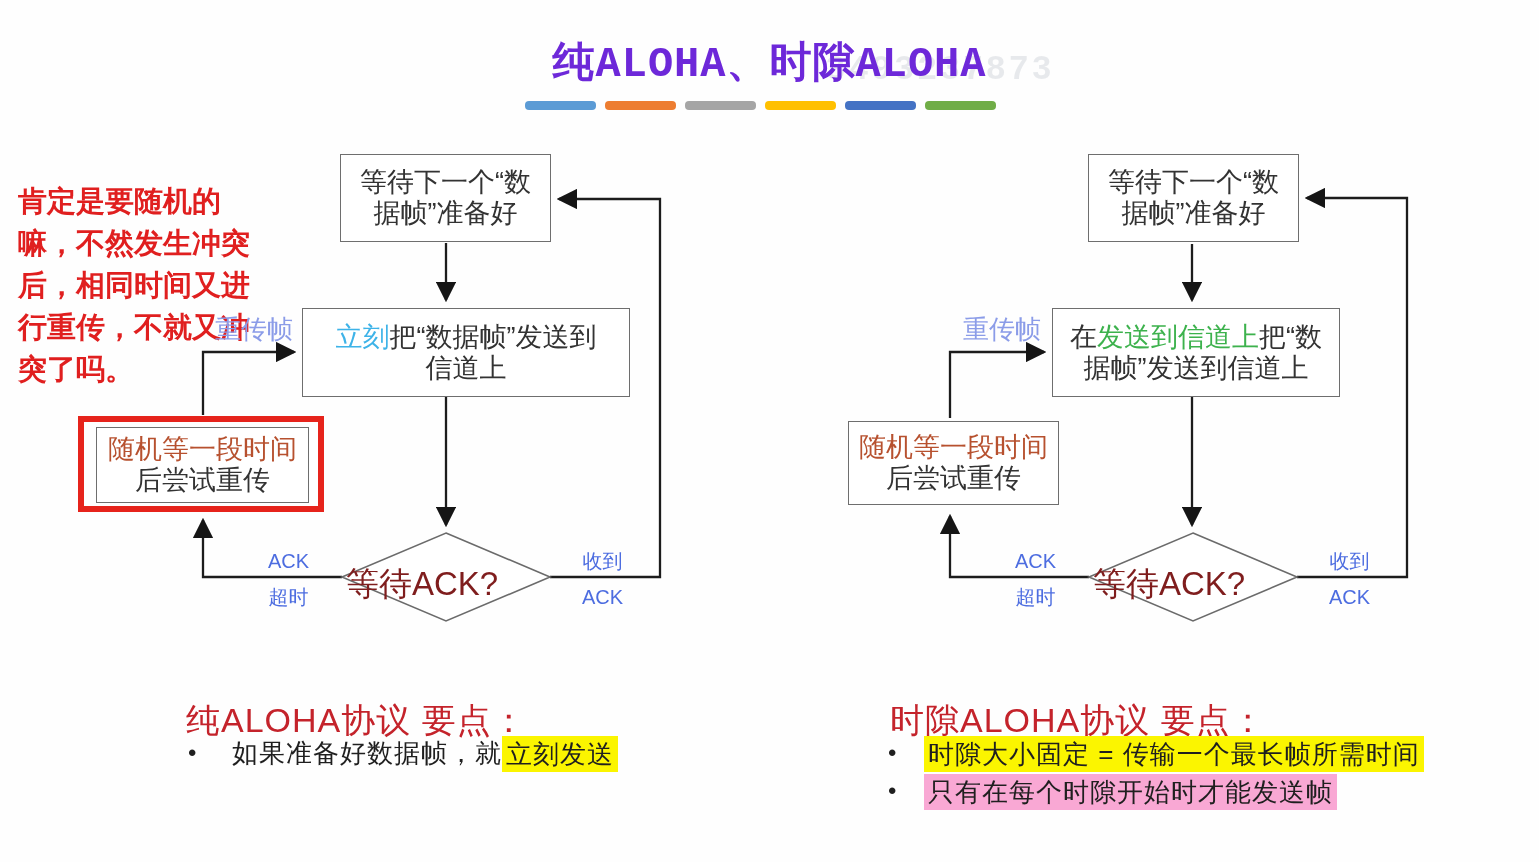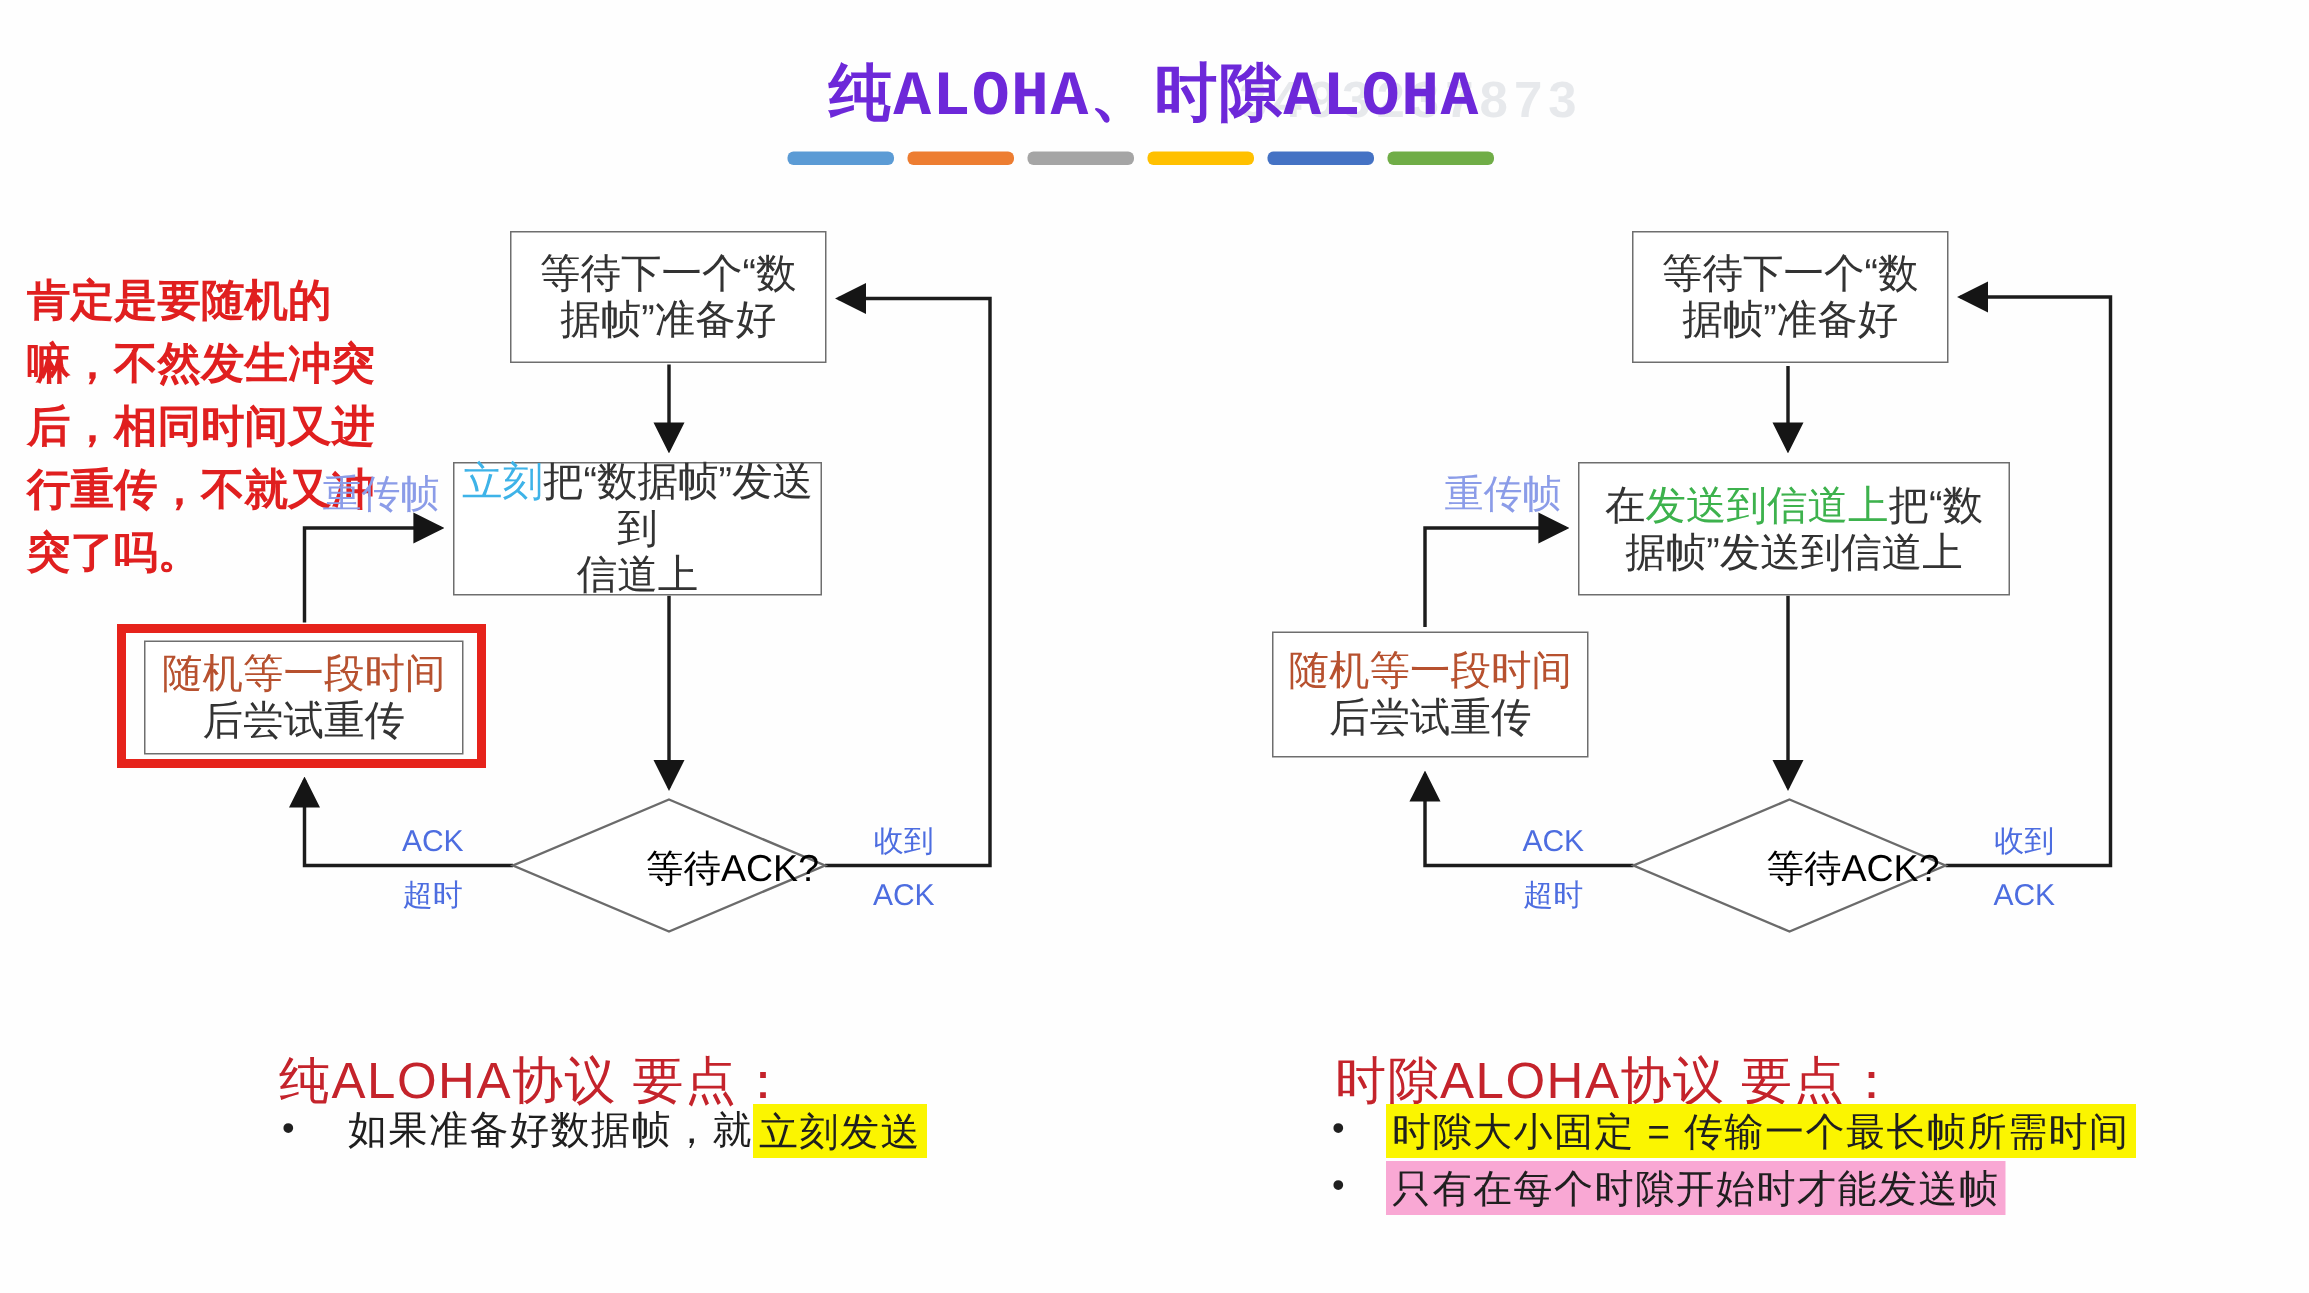--- a/index.html
+++ b/index.html
@@ -38,21 +38,21 @@
   .fbox{
     background:#fff;border:1.6px solid #6e6e6e;
     display:flex;flex-direction:column;align-items:center;justify-content:center;
     text-align:center;font-size:27px;line-height:31px;color:#333;
     box-sizing:border-box;
   }
   .red-frame{
     border:6px solid #e6231b;background:transparent;box-sizing:border-box;
   }
   .diamond-label{
-    text-align:right;font-size:25px;color:#000000;
+    text-align:left;font-size:33px;color:#7f1d1d;
   }
   .edge-label{
     text-align:center;font-size:20px;line-height:36px;font-weight:500;
   }
   .retrans-label{
     font-size:26px;font-weight:500;
   }
 
   
   .note-heading{font-size:34px;font-weight:500;letter-spacing:1px;}
@@ -108,21 +108,21 @@
     </g>
     <g stroke="#6b6b6b" stroke-width="1.6" fill="#ffffff">
       <polygon points="446,533 550,577 446,621 342,577"></polygon>
       <polygon points="1193,533 1297,577 1193,621 1089,577"></polygon>
     </g>
   </svg>
 
   <div class="abs fbox pre" style="left:340px;top:154px;width:211px;height:88px;">等待下一个“数
 据帧”准备好</div>
 
-  <div class="abs fbox" style="left:302px;top:308px;width:246px;height:89px;">
+  <div class="abs fbox" style="left:302px;top:308px;width:328px;height:89px;">
     <div class="pre"><span></span><span style="color: rgb(62, 179, 232);">立刻</span><span>把“数据帧”发送到
 信道上</span></div>
   </div>
 
   <div class="abs fbox" style="left:96px;top:427px;width:213px;height:76px;">
     <div style="color: rgb(183, 81, 47);">随机等一段时间</div>
     <div>后尝试重传</div>
   </div>
 
   <div class="abs red-frame" style="left: 78px; top: 416px; width: 246px; height: 96px; border-color: rgb(230, 35, 27);"></div>

